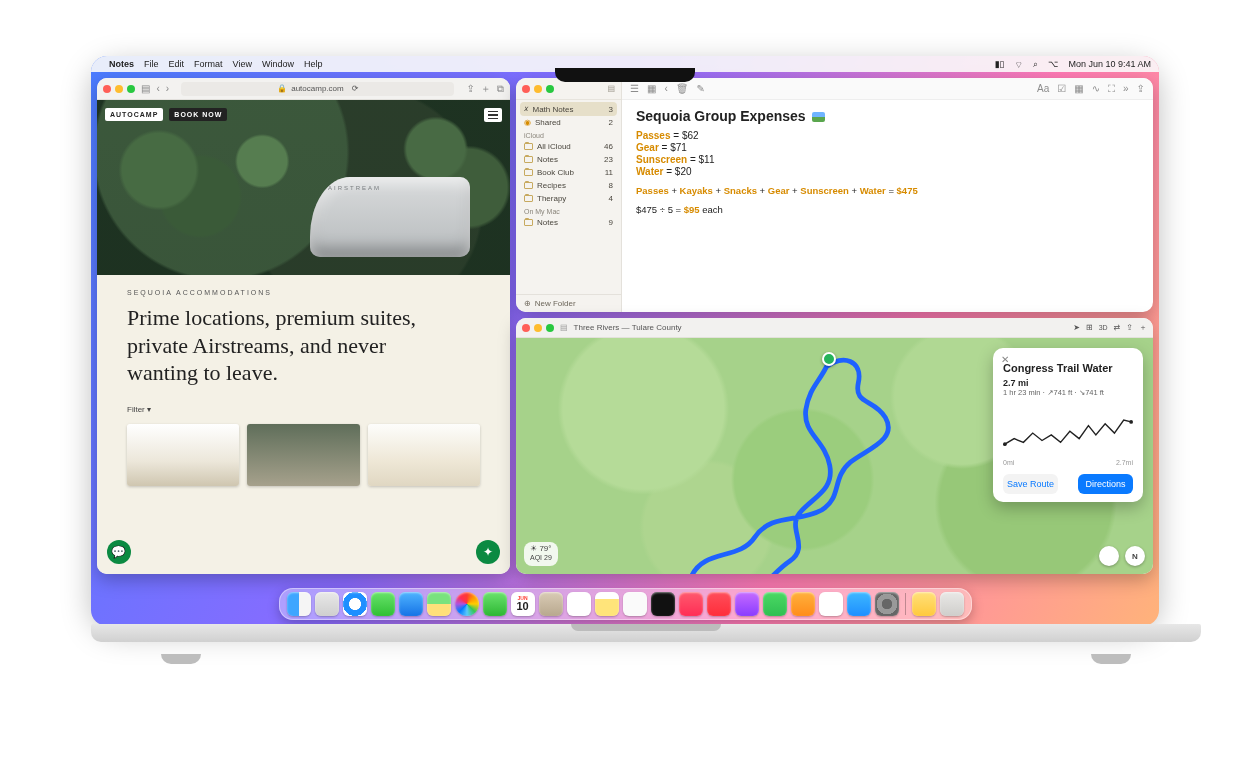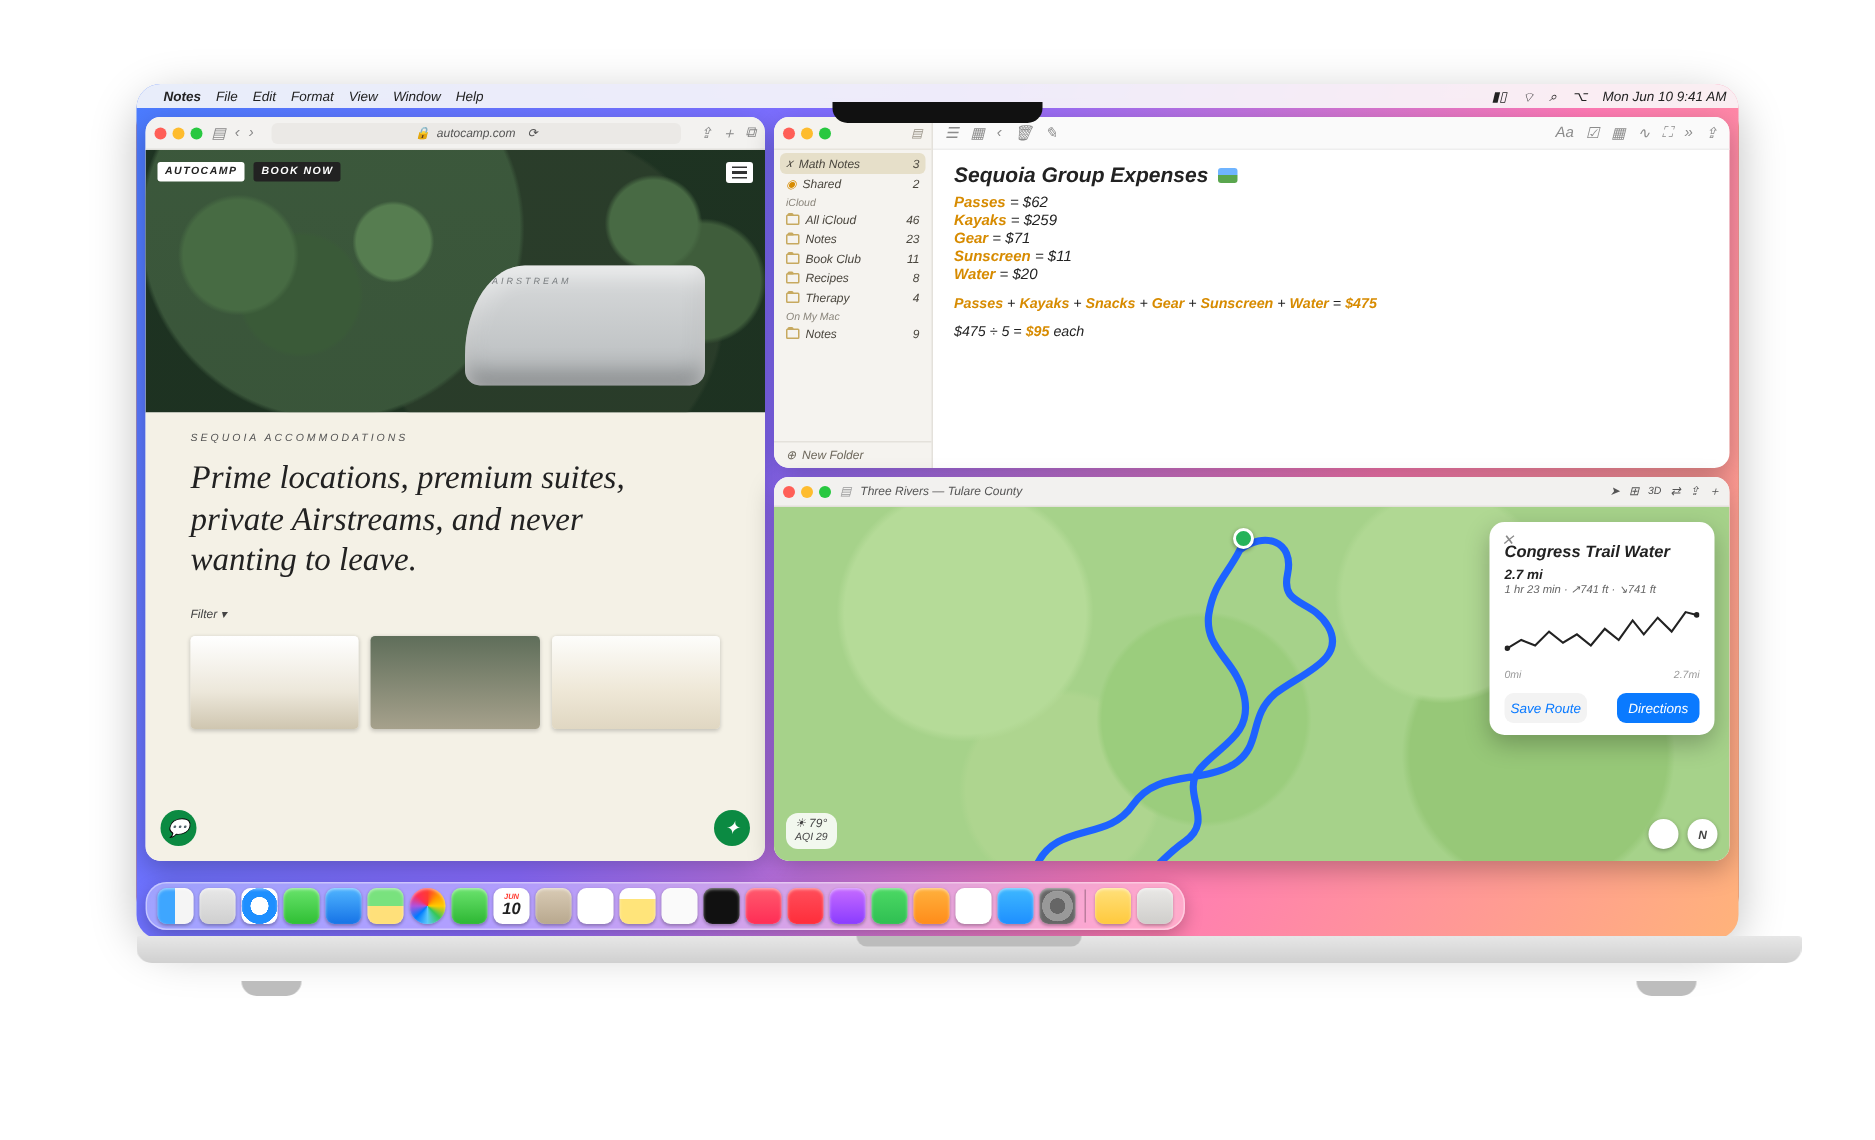--- a/index.html
+++ b/index.html
@@ -1,19 +1,19 @@
 <!DOCTYPE html>
 <html><head>
 <meta charset="utf-8">
 <style>
   * { box-sizing: border-box; margin: 0; padding: 0; }
   html, body { width: 1250px; height: 760px; background: #fff; font-family: -apple-system, "Helvetica Neue", Arial, sans-serif; overflow: hidden; }
   .stage { width: 1250px; height: 760px; display: flex; align-items: flex-start; justify-content: center; }
   .mac { width: 1068px; margin-top: 56px; position: relative; }
-  .bezel { width: 1068px; height: 570px; border-radius: 28px; background: #c2410c; box-shadow: 0 8px 30px rgba(0,0,0,0.25); position: relative; font-style: italic; }
+  .bezel { width: 1068px; height: 570px; border-radius: 28px; background: #4c1d95; box-shadow: 0 8px 30px rgba(0,0,0,0.25); position: relative; }
   .notch { position: absolute; top: 12px; left: 50%; transform: translateX(-50%); width: 140px; height: 14px; background: #111; border-radius: 0 0 10px 10px; z-index: 50; }
   .screen { width: 100%; height: 100%; border-radius: 16px; overflow: hidden; background: linear-gradient(120deg,#4a7cff 0%, #8a6bff 40%, #ff7ab5 70%, #ffb37a 100%); position: relative; }
   .base { width: 1110px; height: 34px; position: relative; margin: 0 auto; margin-top: -2px; }
   .base-top { height: 18px; background: linear-gradient(#e7e7e7,#d0d0d0); border-radius: 2px 2px 10px 10px; position: relative; }
   .base-cut { position:absolute; left:50%; transform:translateX(-50%); top:0; width:150px; height:7px; background:#bcbcbc; border-radius: 0 0 8px 8px; }
   .foot { position:absolute; bottom:-6px; width:40px; height:10px; background:#bdbdbd; border-radius: 0 0 10px 10px; }
   .foot.l{ left:70px; } .foot.r{ right:70px; }
 
   
   .menubar { height: 16px; background: rgba(250,250,250,0.9); display:flex; align-items:center; font-size:9px; color:#222; padding: 0 8px; justify-content: space-between; position: relative; z-index: 5;}
@@ -89,34 +89,34 @@
   .terrain{ position:absolute; inset:0; background:
      radial-gradient(circle at 20% 30%, #b5db98 0 15%, transparent 16%),
      radial-gradient(circle at 45% 60%, #9bcd7d 0 18%, transparent 19%),
      radial-gradient(circle at 70% 25%, #b0d893 0 14%, transparent 15%),
      radial-gradient(circle at 80% 70%, #97c878 0 16%, transparent 17%),
      radial-gradient(circle at 30% 80%, #aed58f 0 13%, transparent 14%); }
   .route{ position:absolute; inset:0; }
   .panel{ position:absolute; top:10px; right:10px; width:150px; background:#fff; border-radius:10px; box-shadow:0 6px 16px rgba(0,0,0,0.25); padding:8px 10px 8px; font-size:9px;}
   .panel .close{ position:absolute; top:6px; left:8px; color:#888; font-size:10px;}
   .panel h3{ font-size:11px; font-weight:700; margin:6px 0 4px;}
-  .panel .meta{ font-size:7.5px; color:#666; margin-bottom:4px;}
+  .panel .meta{ font-size:7.5px; color:#666; margin-bottom:16px;}
   .spark{ width:100%; height:42px; }
   .pfoot{ display:flex; justify-content:space-between; font-size:7px; color:#999; margin-top:2px;}
   .pbtns{ display:flex; gap:20px; margin-top:8px;}
   .pbtn{ flex:1; text-align:center; padding:5px 0; border-radius:6px; font-size:9px; font-weight:500;}
   .pbtn.ghost{ color:#0a7aff; background:#f3f3f3;}
   .pbtn.pri{ background:#0a7aff; color:#fff;}
   .weather{ position:absolute; left:8px; bottom:8px; background:rgba(255,255,255,0.85); border-radius:8px; padding:3px 6px; font-size:8px; color:#444; line-height:1.1;}
   .compass{ position:absolute; right:8px; bottom:8px; width:20px; height:20px; border-radius:50%; background:#fff; box-shadow:0 1px 3px rgba(0,0,0,0.3); display:flex; align-items:center; justify-content:center; font-size:8px; font-weight:700; color:#444;}
   .m3d{ position:absolute; right:34px; bottom:8px; width:20px; height:20px; border-radius:50%; background:#fff; box-shadow:0 1px 3px rgba(0,0,0,0.3);}
   .pin{ position:absolute; width:14px; height:14px; border-radius:50%; background:#25b35a; border:2px solid #fff; box-shadow:0 1px 3px rgba(0,0,0,0.4);}
 
   
-  .dock-wrap{ grid-column:1 / span 2; grid-row:3; display:flex; align-items:flex-end; }
+  .dock-wrap{ grid-column:1 / span 2; grid-row:3; display:flex; align-items:flex-end; justify-content:center;}
   .dock{ background:rgba(255,255,255,0.35); backdrop-filter: blur(6px); border-radius:14px; padding:4px 8px; display:flex; gap:4px; align-items:center; box-shadow: 0 4px 12px rgba(0,0,0,0.25), inset 0 0 0 1px rgba(255,255,255,0.4);}
   .di{ width:24px; height:24px; border-radius:6px; box-shadow: inset 0 1px 2px rgba(255,255,255,0.5), 0 1px 2px rgba(0,0,0,0.25);}
   .dsep{ width:1px; height:22px; background:rgba(0,0,0,0.25); margin:0 2px;}
   .c-finder{background:linear-gradient(90deg,#3ea6ff 50%,#f5f5f5 50%);}
   .c-launch{background:linear-gradient(#e8e8e8,#cfcfcf);}
   .c-safari{background:radial-gradient(circle,#fff 35%, #1e8fff 36% 70%, #fff 71%);}
   .c-msg{background:linear-gradient(#68e36b,#2fbf34);}
   .c-mail{background:linear-gradient(#4fb4ff,#1673e6);}
   .c-maps{background:linear-gradient(#79e27e 0 50%, #ffe07a 50% 100%);}
   .c-photo{background:conic-gradient(#ff3b30,#ff9500,#ffcc00,#34c759,#5ac8fa,#007aff,#af52de,#ff2d55,#ff3b30); border-radius:50%;}
@@ -305,21 +305,20 @@
            <span>▦</span>
            <span>∿</span>
            <span>⛶</span>
            <span>»</span>
            <span>⇪</span>
          </div>
          <div class="note-body">
            <h2><span>Sequoia Group Expenses</span> <span class="emoji-img"></span></h2>
            <div id="note-lines">
                     <div class="line"><span class="yl">Passes</span> = $62</div>
-                    <div class="line"><span class="yl">Kayaks</span> = $259</div>
                     <div class="line"><span class="yl">Gear</span> = $71</div>
                     <div class="line"><span class="yl">Sunscreen</span> = $11</div>
                     <div class="line"><span class="yl">Water</span> = $20</div>
                   </div>
            <div class="calc"><span id="sum-expr"><span class="yl">Passes</span> + <span class="yl">Kayaks</span> + <span class="yl">Snacks</span> + <span class="yl">Gear</span> + <span class="yl">Sunscreen</span> + <span class="yl">Water</span></span> = <span class="yl">$475</span></div>
            <div class="calc"><span>$475 ÷ 5  =</span>  <span class="yl">$95</span> <span>each</span></div>
          </div>
        </div>
      </div>
 

